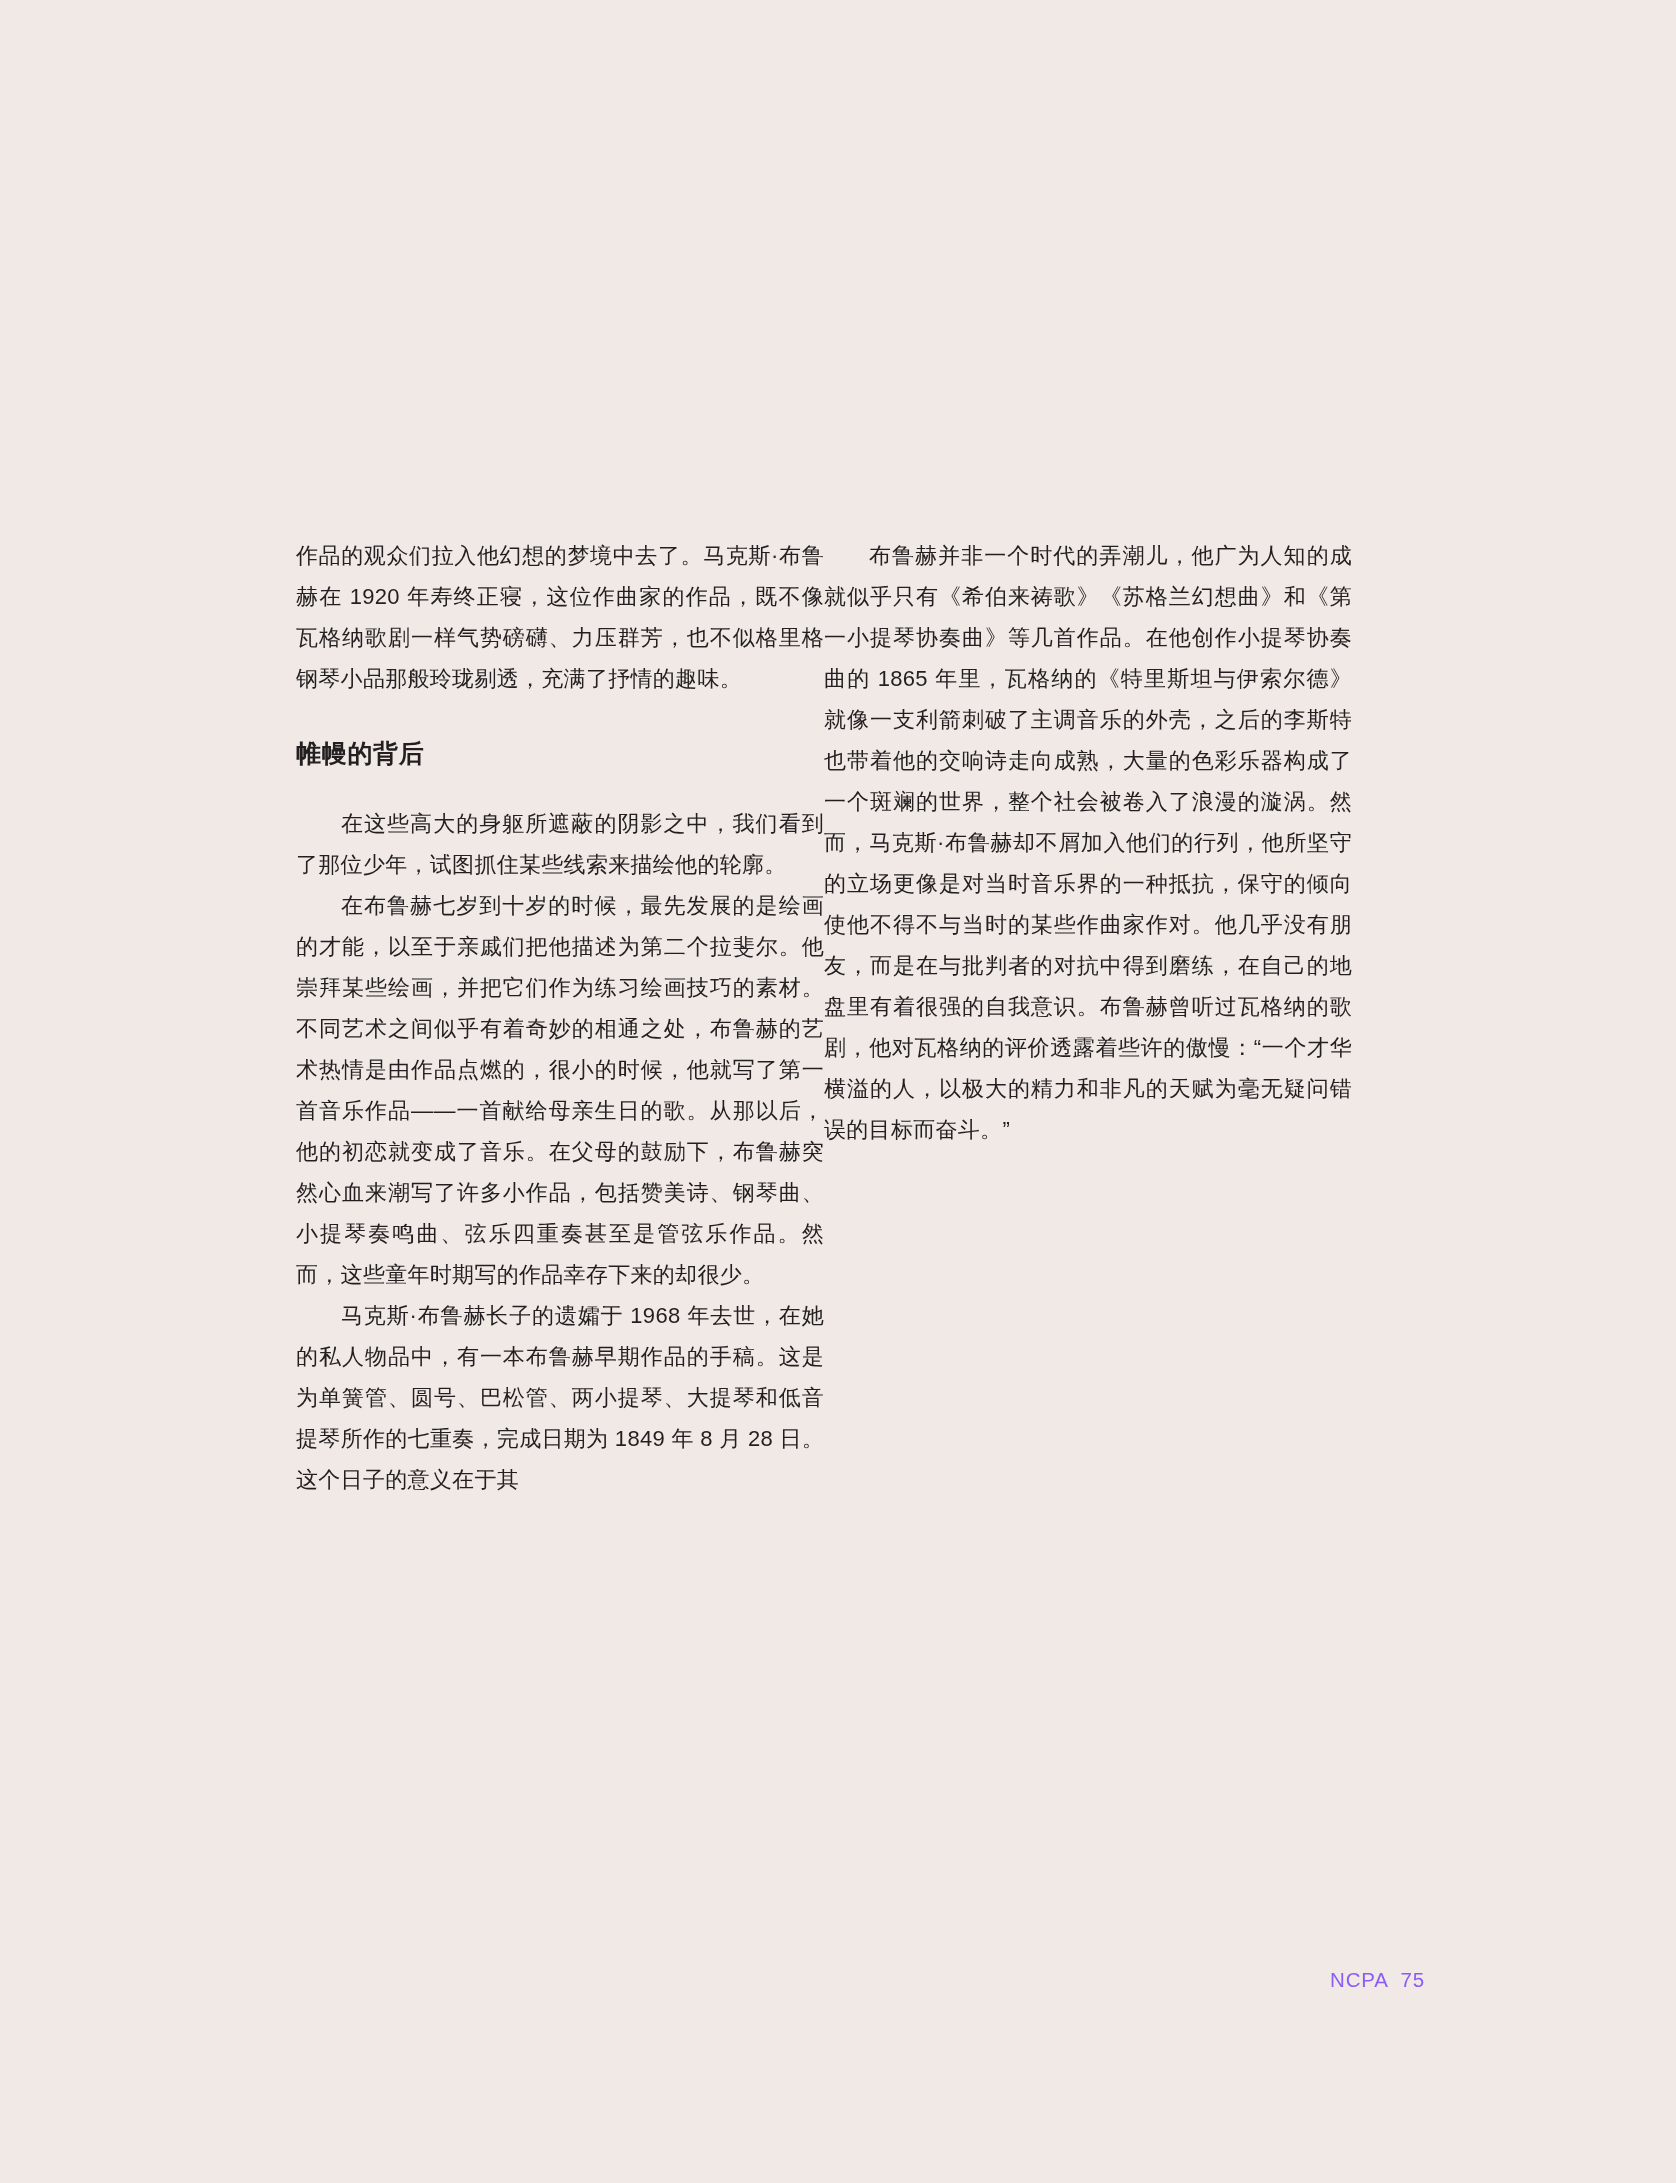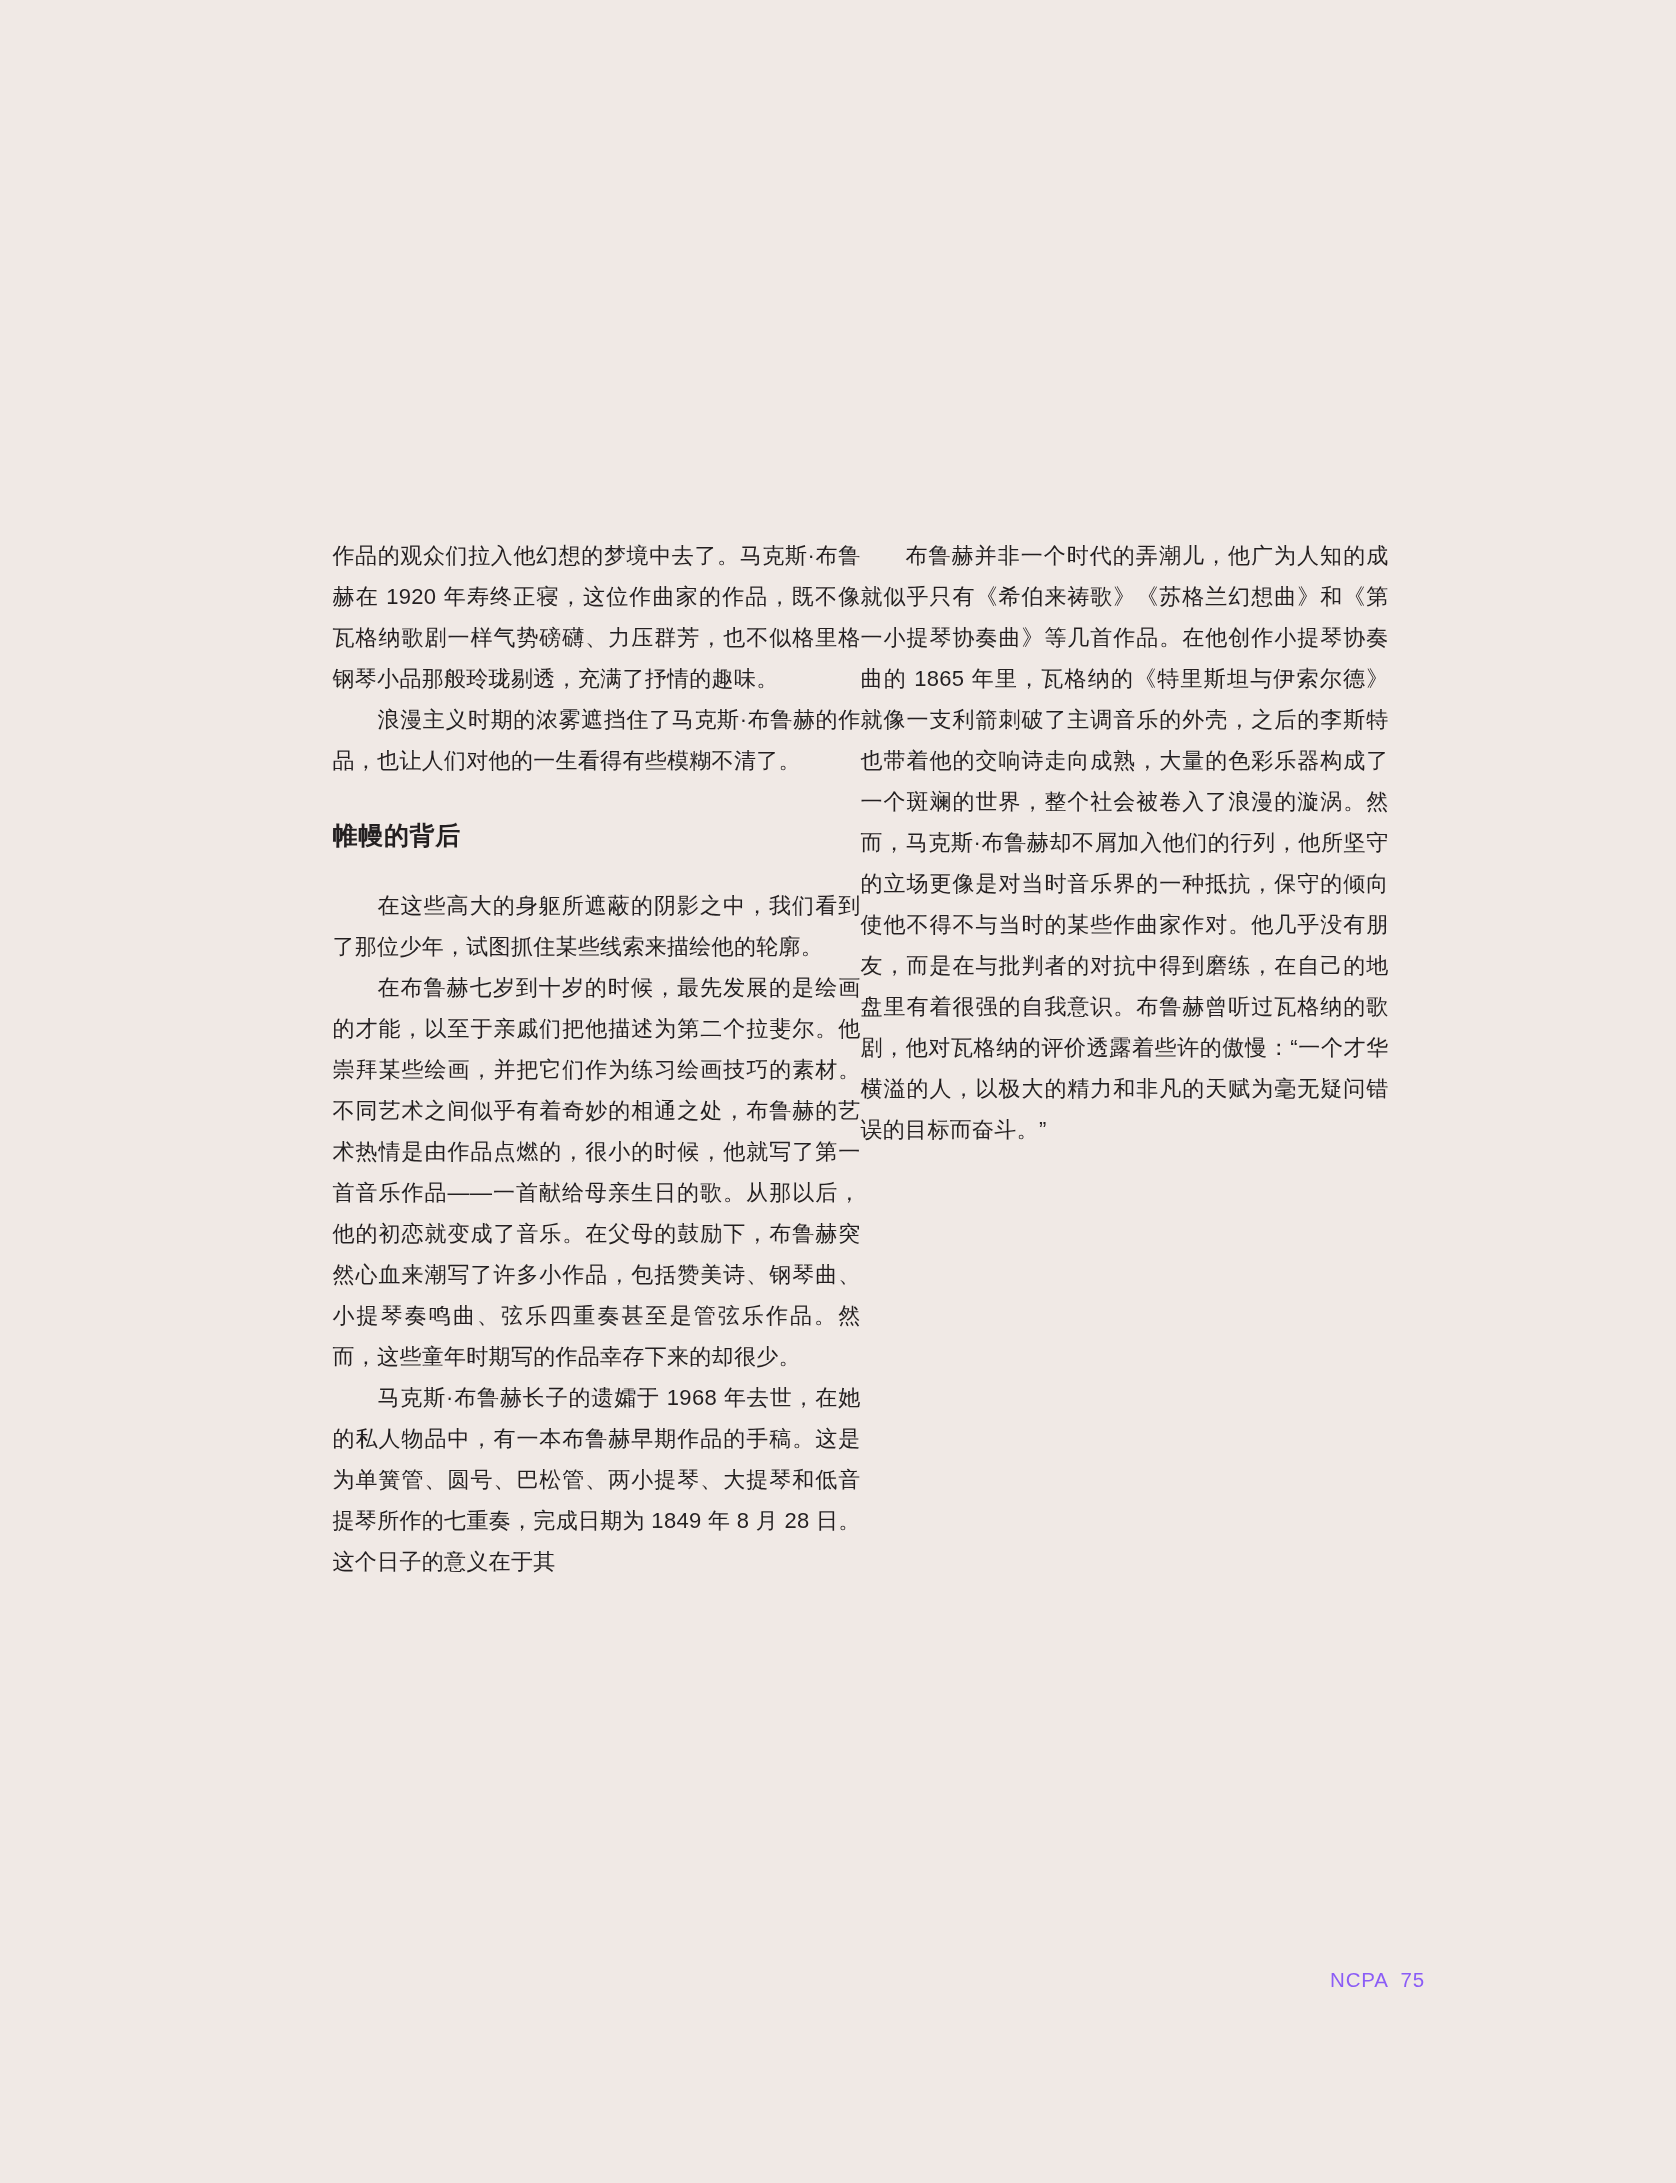--- a/index.html
+++ b/index.html
@@ -19,21 +19,21 @@
     height: 2183px;
     background: #f0e9e5;
     box-sizing: border-box;
   }
   .columns {
     position: absolute;
     left: 296px;
     top: 535px;
     width: 1129px;
     display: flex;
-    justify-content: center;
+    justify-content: flex-start;
   }
   .column {
     width: 528px;
   }
   p {
     margin: 0;
     font-size: 22px;
     line-height: 41px;
     color: #231f20;
     text-align: justify;
@@ -64,21 +64,20 @@
   }
 </style>
 </head>
 <body>
 
 <div class="page">
   <div class="columns">
 
     <div class="column">
       <p>作品的观众们拉入他幻想的梦境中去了。马克斯·布鲁赫在 1920 年寿终正寝，这位作曲家的作品，既不像瓦格纳歌剧一样气势磅礴、力压群芳，也不似格里格钢琴小品那般玲珑剔透，充满了抒情的趣味。</p>
-      <p class="indent">浪漫主义时期的浓雾遮挡住了马克斯·布鲁赫的作品，也让人们对他的一生看得有些模糊不清了。</p>
       <h2 class="section-title">帷幔的背后</h2>
       <p class="indent">在这些高大的身躯所遮蔽的阴影之中，我们看到了那位少年，试图抓住某些线索来描绘他的轮廓。</p>
       <p class="indent">在布鲁赫七岁到十岁的时候，最先发展的是绘画的才能，以至于亲戚们把他描述为第二个拉斐尔。他崇拜某些绘画，并把它们作为练习绘画技巧的素材。不同艺术之间似乎有着奇妙的相通之处，布鲁赫的艺术热情是由作品点燃的，很小的时候，他就写了第一首音乐作品——一首献给母亲生日的歌。从那以后，他的初恋就变成了音乐。在父母的鼓励下，布鲁赫突然心血来潮写了许多小作品，包括赞美诗、钢琴曲、小提琴奏鸣曲、弦乐四重奏甚至是管弦乐作品。然而，这些童年时期写的作品幸存下来的却很少。</p>
       <p class="indent">马克斯·布鲁赫长子的遗孀于 1968 年去世，在她的私人物品中，有一本布鲁赫早期作品的手稿。这是为单簧管、圆号、巴松管、两小提琴、大提琴和低音提琴所作的七重奏，完成日期为 1849 年 8 月 28 日。这个日子的意义在于其</p>
     </div>
 
     <div class="column">
       <p class="indent">布鲁赫并非一个时代的弄潮儿，他广为人知的成就似乎只有《希伯来祷歌》《苏格兰幻想曲》和《第一小提琴协奏曲》等几首作品。在他创作小提琴协奏曲的 1865 年里，瓦格纳的《特里斯坦与伊索尔德》就像一支利箭刺破了主调音乐的外壳，之后的李斯特也带着他的交响诗走向成熟，大量的色彩乐器构成了一个斑斓的世界，整个社会被卷入了浪漫的漩涡。然而，马克斯·布鲁赫却不屑加入他们的行列，他所坚守的立场更像是对当时音乐界的一种抵抗，保守的倾向使他不得不与当时的某些作曲家作对。他几乎没有朋友，而是在与批判者的对抗中得到磨练，在自己的地盘里有着很强的自我意识。布鲁赫曾听过瓦格纳的歌剧，他对瓦格纳的评价透露着些许的傲慢：“一个才华横溢的人，以极大的精力和非凡的天赋为毫无疑问错误的目标而奋斗。”</p>
     </div>
 

